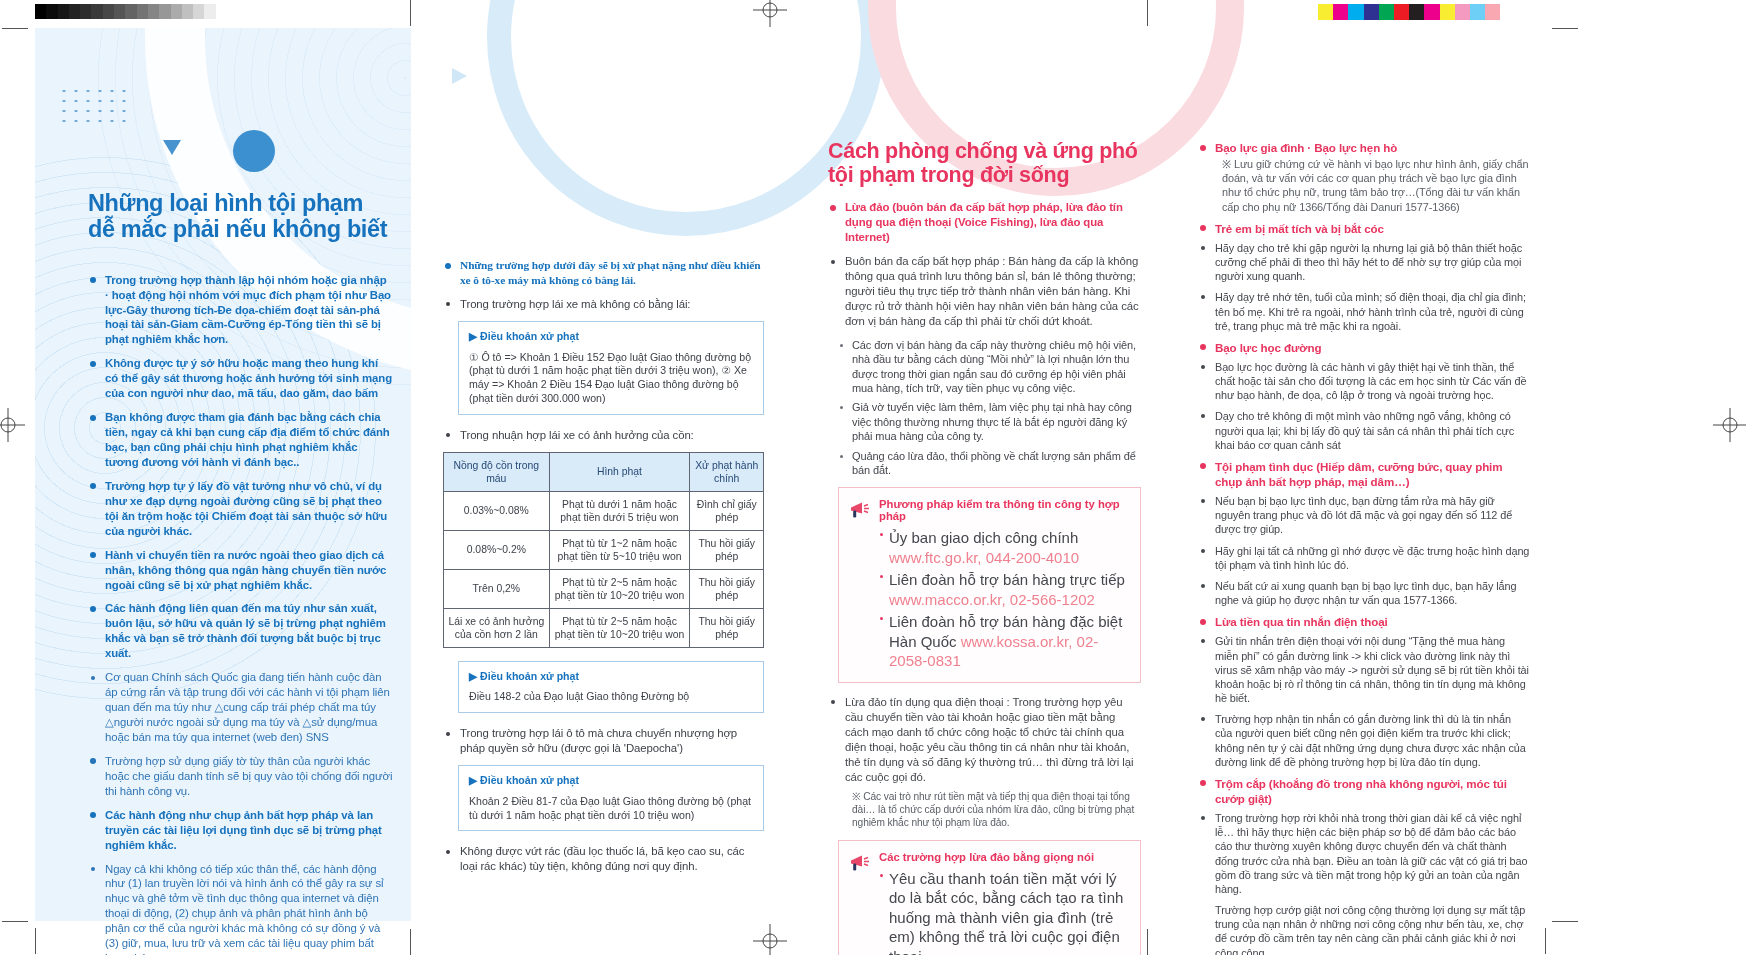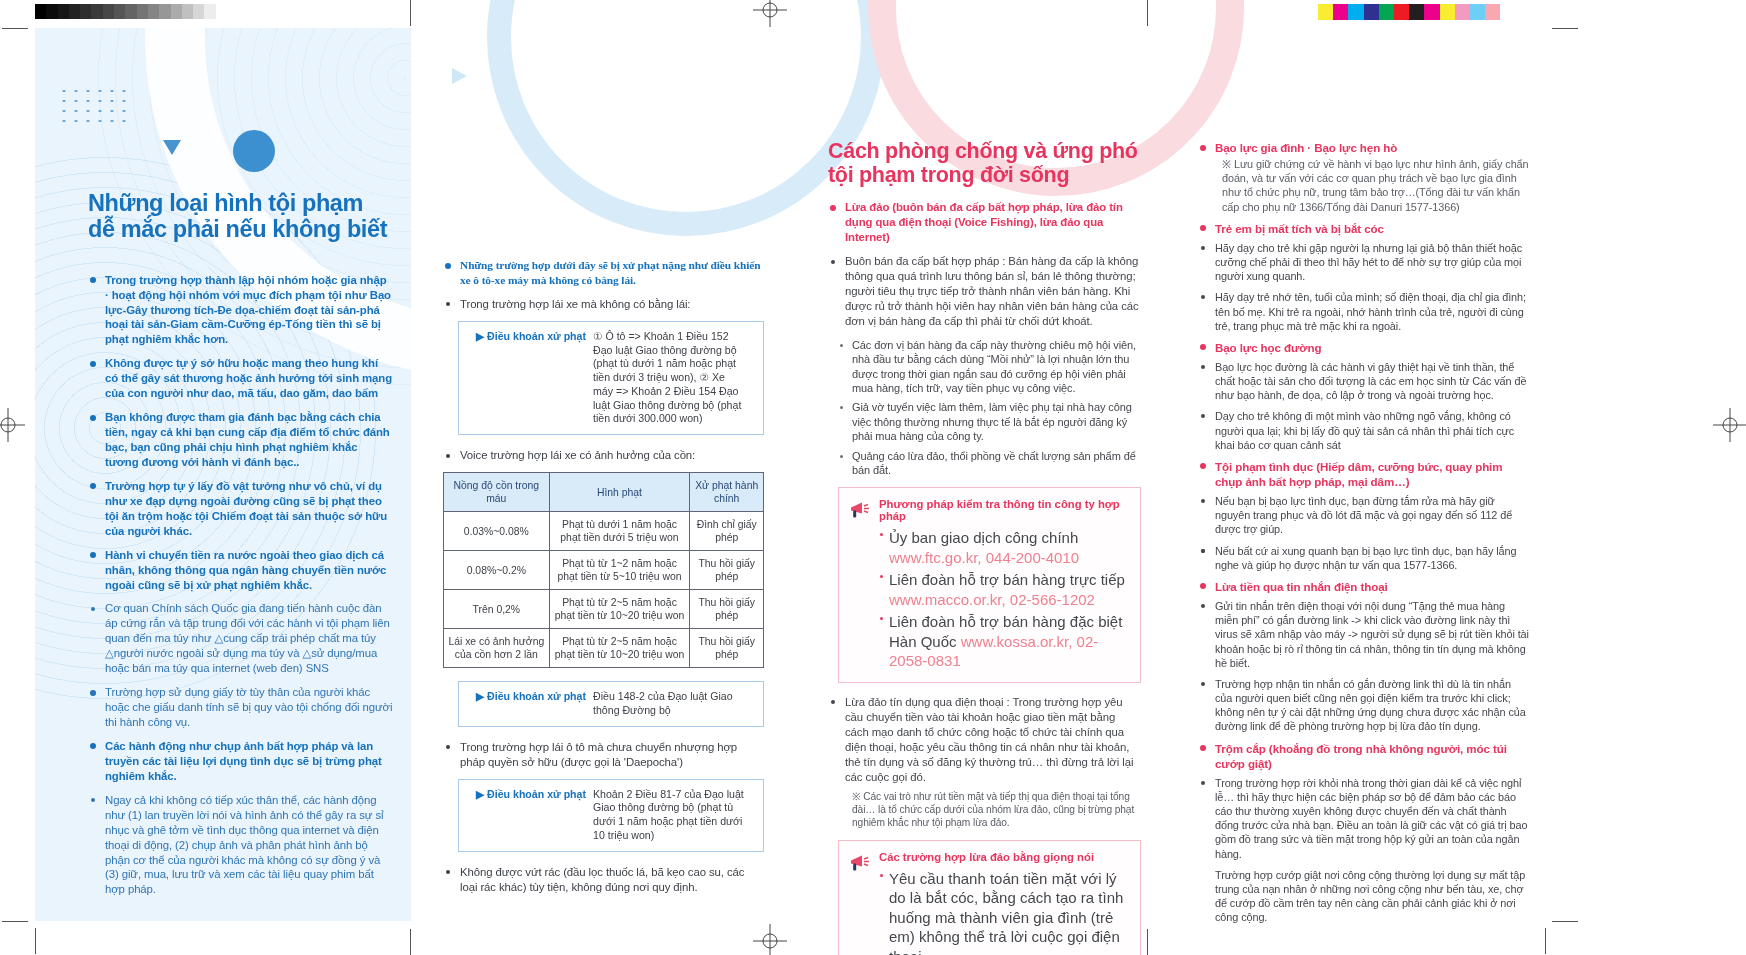--- a/index.html
+++ b/index.html
@@ -64,22 +64,22 @@
   .s-sd { color:#44474d; font-size:11px; padding-left:24px; margin-bottom:5px; }
   .s-sd .dot { width:3px; height:3px; left:12px; top:6px; background:#6b6f76; }
   .s-note { color:#5a5e66; font-size:10.2px; padding-left:24px; margin-top:-4px; }
 
   .col4 .bi { font-size:10.9px; margin-bottom:7px; line-height:1.3; }
   .col4 .s-rh { font-size:11.6px; margin-bottom:5px; }
   .s-r4 { color:#44474d; } .s-r4 .dot { width:4px; height:4px; left:3px; top:5px; background:#44474d; }
   .s-note4 { color:#5a5e66; font-size:9.8px; padding-left:24px; margin-top:-3px; }
   .p4-section { margin-bottom:7px; }
 
-  .lawbox { border:1px solid #a9cbe8; background:#fff; padding:8px 17px; margin:2px 0 13px 15px;
-    font-size:10.6px; line-height:1.3; color:#3d4148; display:flex; gap:7px; }
+  .lawbox { border:1px solid #a9cbe8; background:#fff; padding:8px 10px; margin:2px 0 13px 15px;
+    font-size:10.6px; line-height:1.3; color:#3d4148; display:flex; gap:7px;flex-direction:column; }
   .lawbox .lbl { color:#1672bd; font-weight:bold; white-space:nowrap; }
   .lawbox .arrow { color:#1672bd; }
 
   table.alc { border-collapse:collapse; width:100%; margin:2px 0 13px 0;
     font-size:10.4px; color:#3d4148; text-align:center; }
   table.alc th { background:#d9eaf8; color:#274a77; font-weight:normal; }
   table.alc th, table.alc td { border:1px solid #5f6671; padding:6px 4px; line-height:1.25; }
 
   .callout { position:relative; border:1px solid #f2bfc9; background:#fffdfd;
     padding:10px 12px 8px 40px; margin:10px 0 12px 10px; }
@@ -199,20 +199,23 @@
         </div>
 
         <div class="bi s-b1">
           <span class="dot"></span><span>Trường hợp tự ý lấy đồ vật tưởng như vô chủ, ví dụ như xe đạp dựng ngoài đường cũng sẽ bị phạt theo tội ăn trộm hoặc tội Chiếm đoạt tài sản thuộc sở hữu của người khác.</span>
         </div>
 
         <div class="bi s-b1">
           <span class="dot"></span><span>Hành vi chuyển tiền ra nước ngoài theo giao dịch cá nhân, không thông qua ngân hàng chuyển tiền nước ngoài cũng sẽ bị xử phạt nghiêm khắc.</span>
         </div>
 
+        <div class="bi s-b1">
+          <span class="dot"></span><span>Các hành động liên quan đến ma túy như sản xuất, buôn lậu, sở hữu và quản lý sẽ bị trừng phạt nghiêm khắc và bạn sẽ trở thành đối tượng bắt buộc bị trục xuất.</span>
+        </div>
 
         <div class="bi s-r1">
           <span class="dot"></span><span>Cơ quan Chính sách Quốc gia đang tiến hành cuộc đàn áp cứng rắn và tập trung đối với các hành vi tội phạm liên quan đến ma túy như △cung cấp trái phép chất ma túy △người nước ngoài sử dụng ma túy và △sử dụng/mua hoặc bán ma túy qua internet (web đen) SNS</span>
         </div>
 
         <div class="bi s-b1">
           <span class="dot"></span>
         </div>
 
         <div class="bi s-r1">
@@ -234,21 +237,21 @@
       <span class="dot"></span><span>Những trường hợp dưới đây sẽ bị xử phạt nặng như điều khiển xe ô tô-xe máy mà không có bằng lái.</span>
     </div>
     <div class="bi s-r2">
       <span class="dot"></span><span>Trong trường hợp lái xe mà không có bằng lái:</span>
     </div>
     <div class="lawbox">
       <span class="lbl"><span class="arrow">▶ </span><span>Điều khoản xử phạt</span></span>
       <span>① Ô tô =&gt; Khoản 1 Điều 152 Đạo luật Giao thông đường bộ (phạt tù dưới 1 năm hoặc phạt tiền dưới 3 triệu won), ② Xe máy =&gt; Khoản 2 Điều 154 Đạo luật Giao thông đường bộ (phạt tiền dưới 300.000 won)</span>
     </div>
     <div class="bi s-r2">
-      <span class="dot"></span><span>Voice trường hợp lái xe có ảnh hưởng của cồn:</span>
+      <span class="dot"></span><span>Trong nhuận hợp lái xe có ảnh hưởng của cồn:</span>
     </div>
     <table class="alc">
       <thead>
         <tr>
           <th style="width:33%">Nồng độ cồn trong máu</th>
           <th style="width:44%">Hình phạt</th>
           <th style="width:23%">Xử phạt hành chính</th>
         </tr>
       </thead>
       <tbody>
@@ -425,21 +428,21 @@
       <div class="bi s-rh">
         <span class="dot"></span><span>Tội phạm tình dục (Hiếp dâm, cưỡng bức, quay phim chụp ảnh bất hợp pháp, mại dâm…)</span>
       </div>
       <div>
 
           <div class="bi s-r4">
             <span class="dot"></span><span>Nếu bạn bị bạo lực tình dục, bạn đừng tắm rửa mà hãy giữ nguyên trang phục và đồ lót đã mặc và gọi ngay đến số 112 để được trợ giúp.</span>
           </div>
 
           <div class="bi s-r4">
-            <span class="dot"></span>
+            <span class="dot"></span><span>Hãy ghi lại tất cả những gì nhớ được về đặc trưng hoặc hình dạng tội phạm và tình hình lúc đó.</span>
           </div>
 
           <div class="bi s-r4">
             <span class="dot"></span><span>Nếu bất cứ ai xung quanh bạn bị bạo lực tình dục, bạn hãy lắng nghe và giúp họ được nhận tư vấn qua 1577-1366.</span>
           </div>
         </div>
     </div>
     <div class="p4-section">
       <div class="bi s-rh">
         <span class="dot"></span><span>Lừa tiền qua tin nhắn điện thoại</span>

